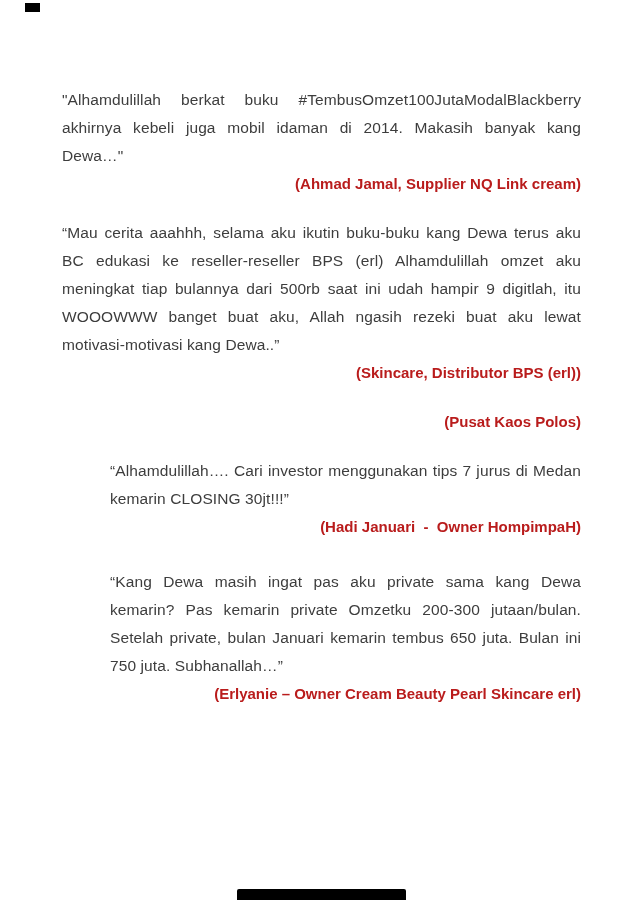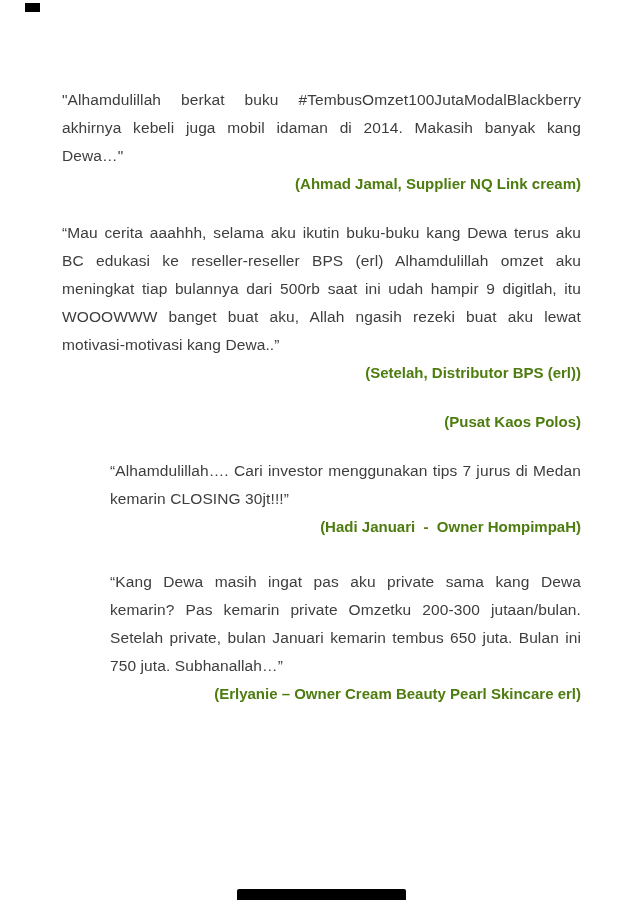--- a/index.html
+++ b/index.html
@@ -31,21 +31,21 @@
     color: #3d3d3d;
     text-align: justify;
     text-justify: inter-word;
     letter-spacing: 0.1px;
   }
   .attribution {
     margin: 0;
     font-size: 15px;
     line-height: 28px;
     font-weight: bold;
-    color: #4d7c0f;
+    color: #b91c1c;
     text-align: right;
     white-space: pre-wrap;
   }
   .testimonial:nth-child(5),
   .testimonial:nth-child(6) {
     margin-bottom: 27px;
     margin-left: 48px;
   }
   .top-left-artifact {
     position: absolute;
@@ -74,21 +74,21 @@
 
   <div class="content">
 
     <div class="testimonial">
       <p class="quote">"Alhamdulillah berkat buku #TembusOmzet100JutaModalBlackberry akhirnya kebeli juga mobil idaman di 2014. Makasih banyak kang Dewa…"</p>
       <p class="attribution">(Ahmad Jamal, Supplier NQ Link cream)</p>
     </div>
 
     <div class="testimonial">
       <p class="quote">“Mau cerita aaahhh, selama aku ikutin buku-buku kang Dewa terus aku BC edukasi ke reseller-reseller BPS (erl) Alhamdulillah omzet aku meningkat tiap bulannya dari 500rb saat ini udah hampir 9 digitlah, itu WOOOWWW banget buat aku, Allah ngasih rezeki buat aku lewat motivasi-motivasi kang Dewa..”</p>
-      <p class="attribution">(Setelah, Distributor BPS (erl))</p>
+      <p class="attribution">(Skincare, Distributor BPS (erl))</p>
     </div>
 
     <div class="testimonial">
       <p class="attribution">(Pusat Kaos Polos)</p>
     </div>
 
     <div class="testimonial">
     </div>
 
     <div class="testimonial">

